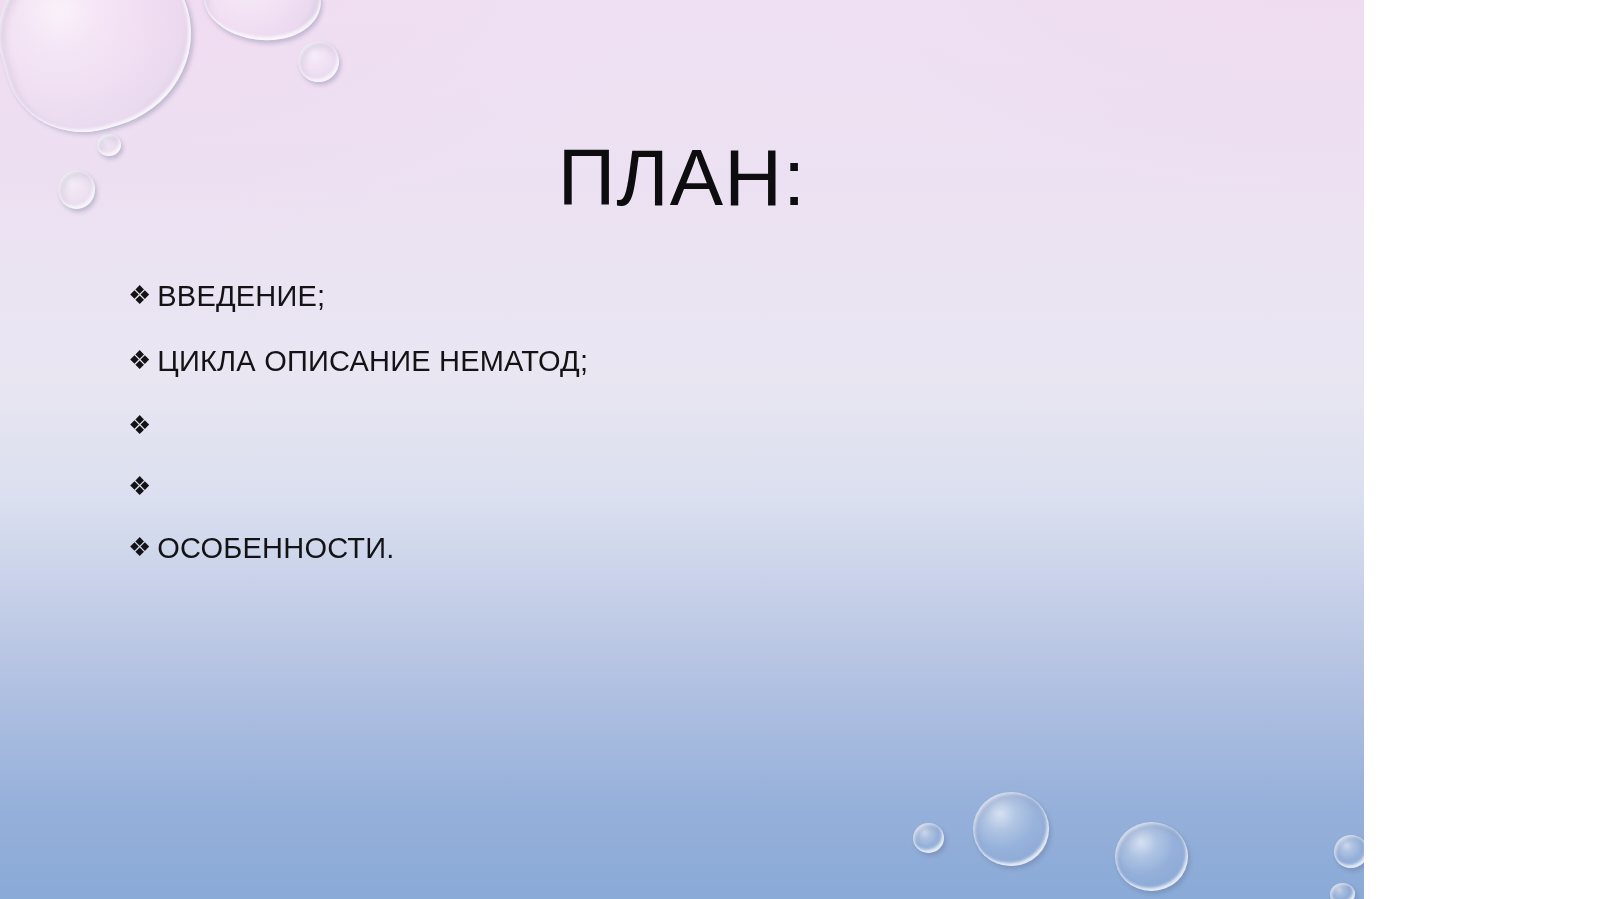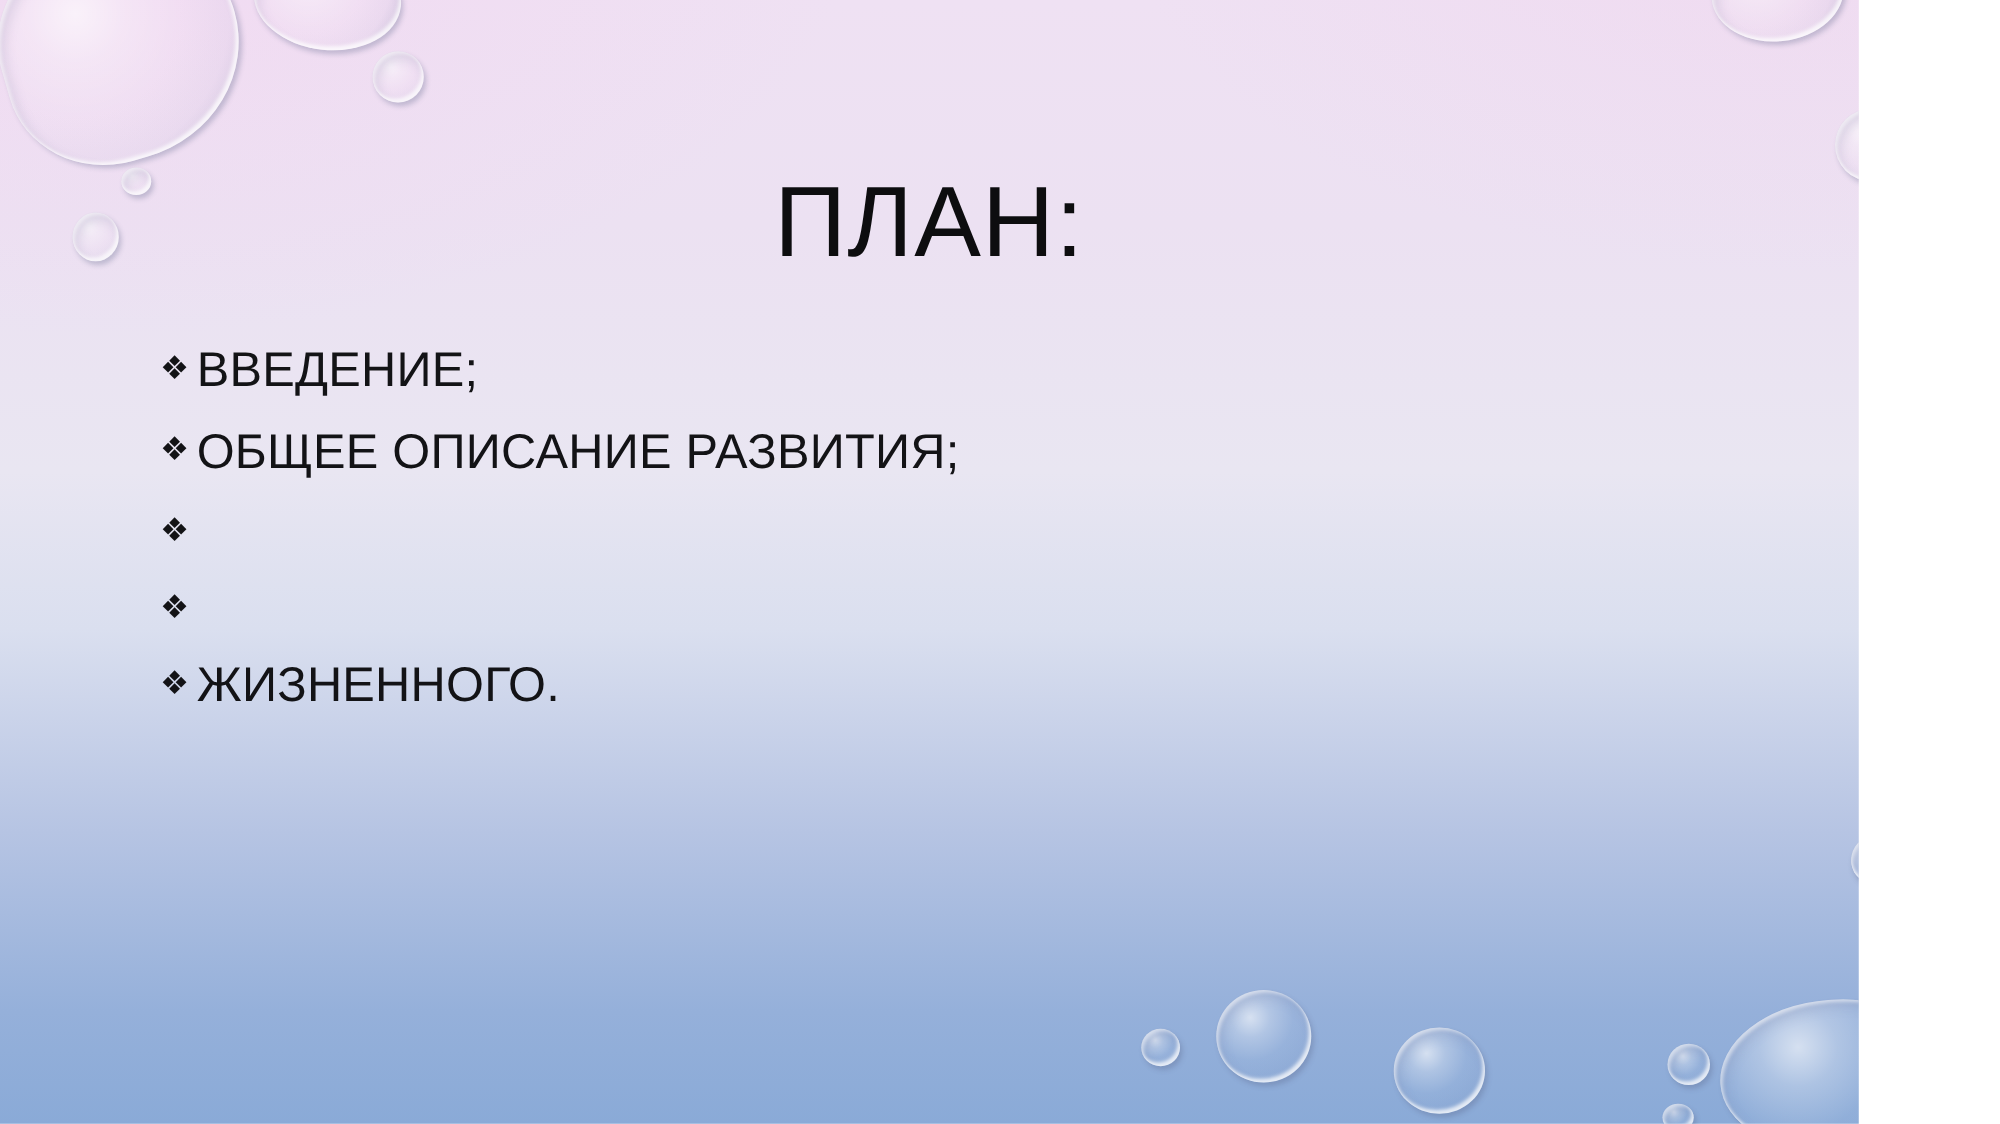--- a/index.html
+++ b/index.html
@@ -2,21 +2,21 @@
 <html><head>
 <meta charset="utf-8">
 <style>
   html,body{margin:0;padding:0;}
   body{
     width:1600px;height:899px;overflow:hidden;
     font-family:"Liberation Sans",sans-serif;
     -webkit-font-smoothing:antialiased;
   }
   .slide{
-    position:relative;width:1487px;height:899px;overflow:hidden;
+    position:relative;width:1364px;height:899px;overflow:hidden;
     background:
       radial-gradient(950px 520px at 6% -6%, rgba(243,213,241,.55), rgba(243,213,241,0) 62%),
       radial-gradient(900px 480px at 97% -8%, rgba(240,212,238,.50), rgba(240,212,238,0) 60%),
       linear-gradient(180deg,
         #efe1f3 0%,
         #ece1f2 20%,
         #e9e6f2 42%,
         #dadfef 56%,
         #b6c4e3 74%,
         #95b0da 90%,
@@ -54,21 +54,21 @@
     display:flex;align-items:flex-start;
     margin:0 0 34px 0;padding:0;
   }
   .marker{
     font-family:"DejaVu Sans",sans-serif;
     font-size:26px;line-height:26px;
     margin:1px 6px 0 0;color:#131316;
     flex:0 0 auto;
   }
   .btext{
-    font-size:39px;line-height:31px;
+    font-size:29px;line-height:31px;
     letter-spacing:.2px;color:#131316;
     white-space:nowrap;
   }
 </style>
 </head>
 <body>
 
 <div class="slide">
 
   <div class="drop" style="left:0;top:-52px;width:192px;height:180px;transform:rotate(-16deg);border-radius:48% 52% 55% 45%;"></div>
@@ -92,27 +92,27 @@
 
   <h1 class="slide-title">ПЛАН:</h1>
 
   <ul class="bullet-list">
     <li class="bullet-item">
       <span class="marker">❖</span>
       <span class="btext">ВВЕДЕНИЕ;</span>
     </li>
     <li class="bullet-item">
       <span class="marker">❖</span>
-      <span class="btext">ОБЩЕЕ ОПИСАНИЕ РАЗВИТИЯ;</span>
+      <span class="btext">ЦИКЛА ОПИСАНИЕ НЕМАТОД;</span>
     </li>
     <li class="bullet-item">
       <span class="marker">❖</span>
     </li>
     <li class="bullet-item">
       <span class="marker">❖</span>
     </li>
     <li class="bullet-item">
       <span class="marker">❖</span>
-      <span class="btext">ЖИЗНЕННОГО.</span>
+      <span class="btext">ОСОБЕННОСТИ.</span>
     </li>
   </ul>
 
 </div>
 
 </body></html>

